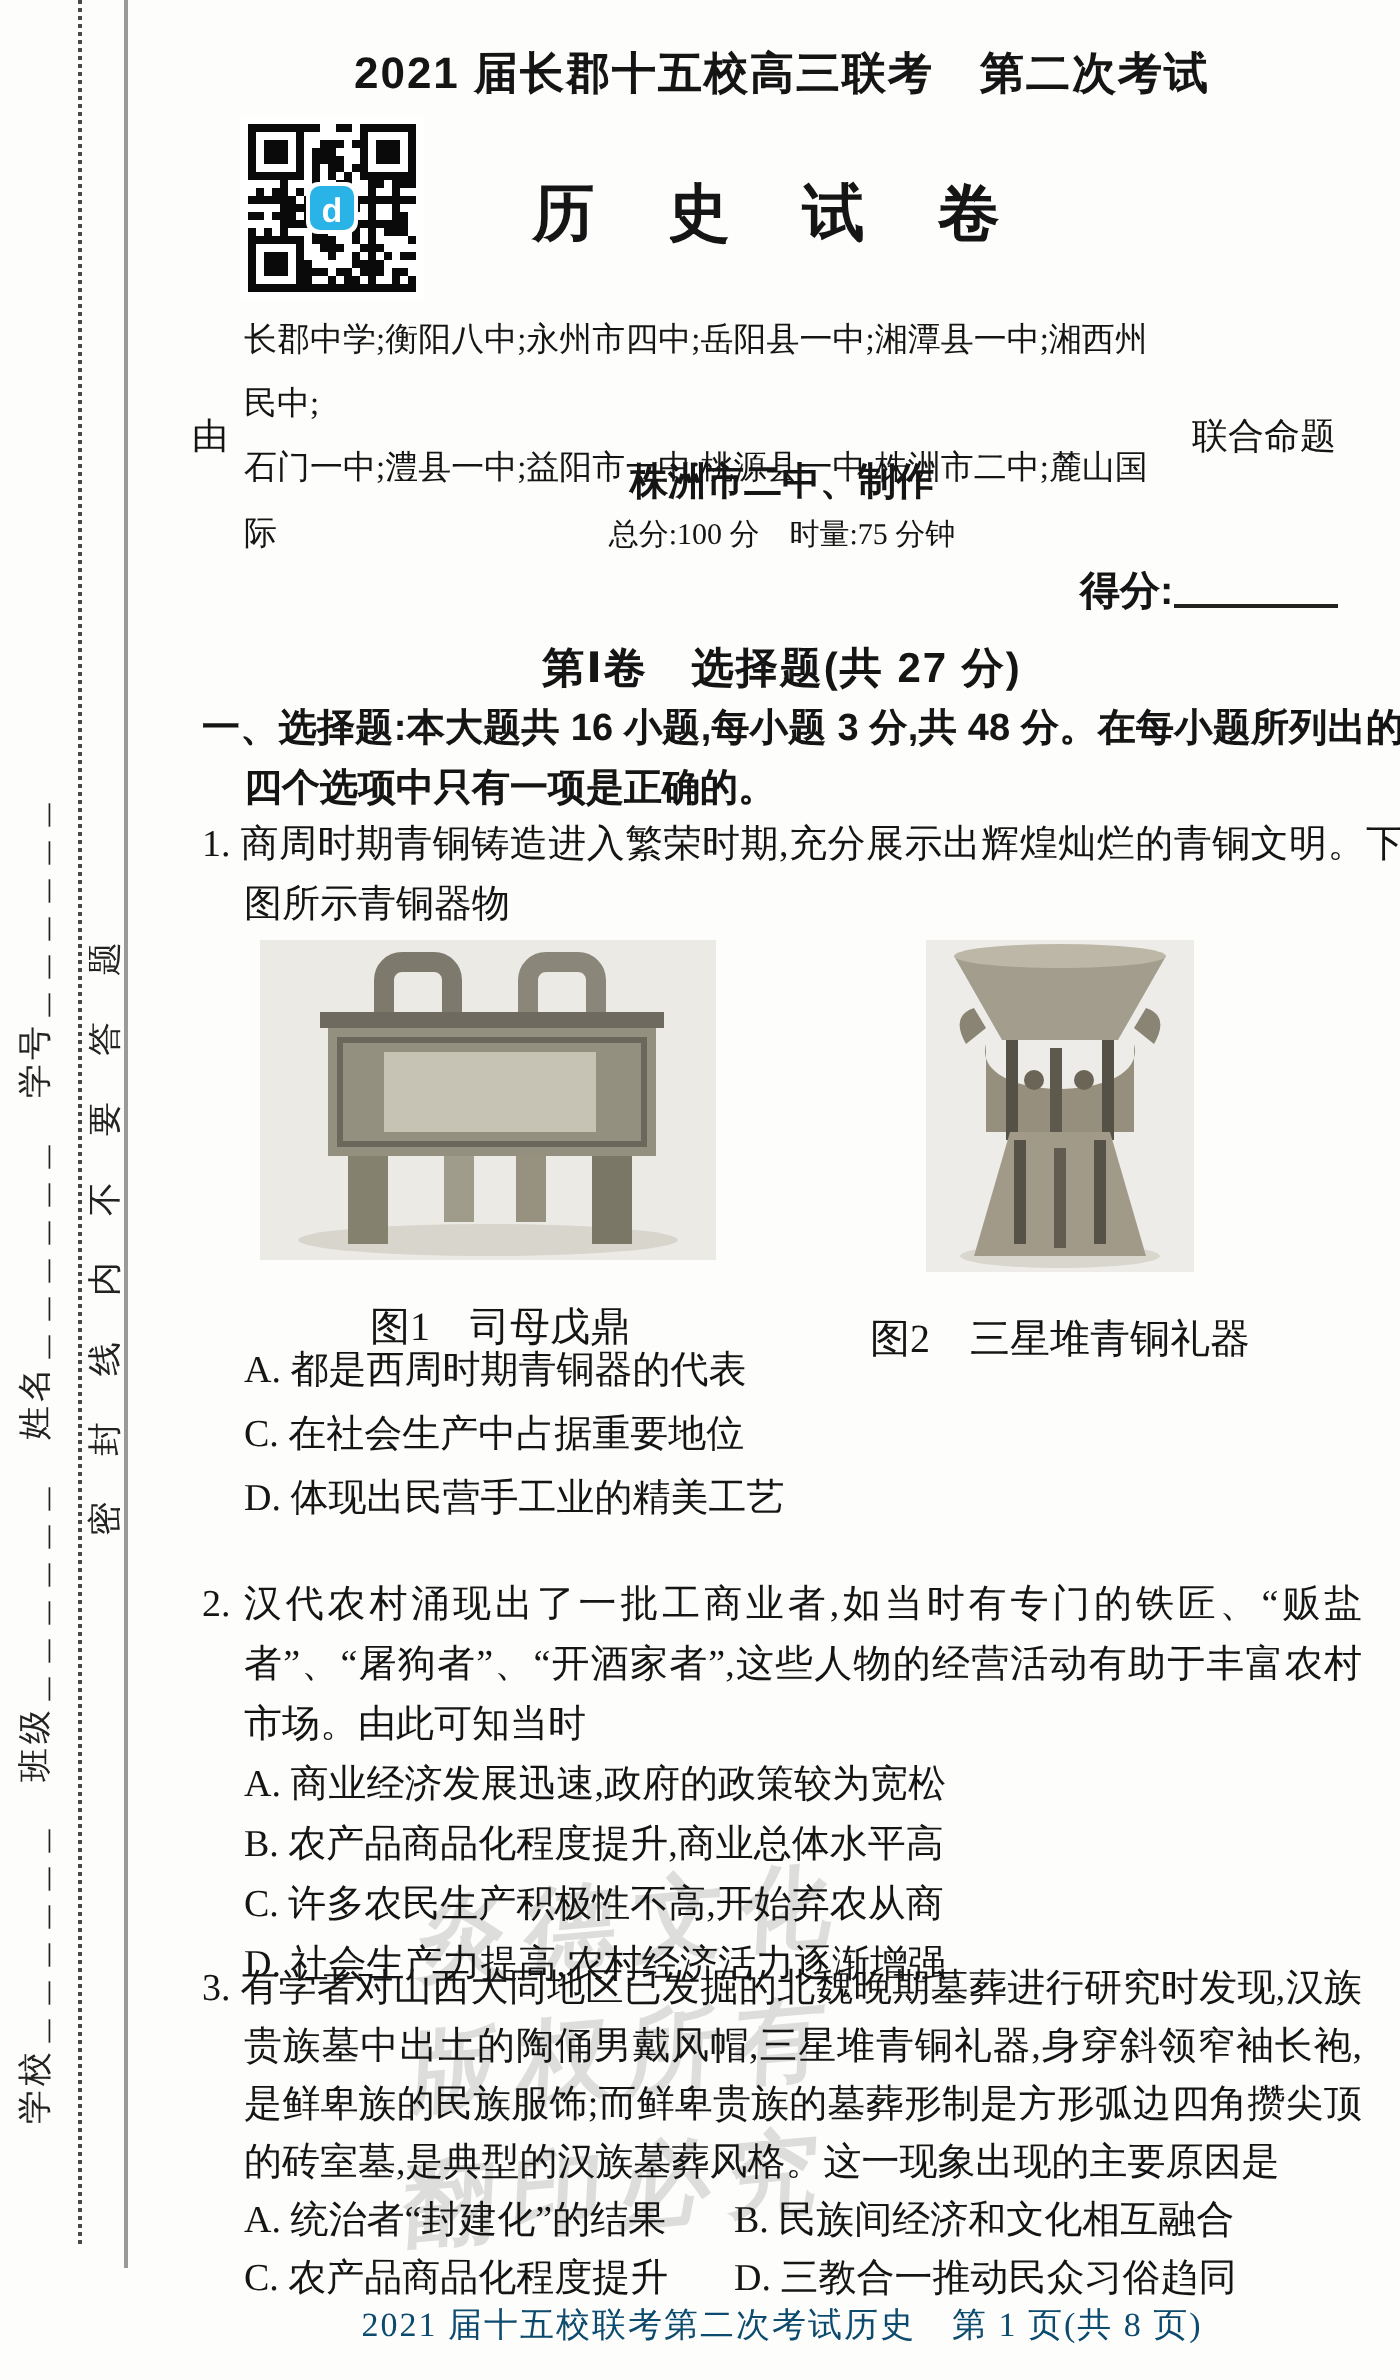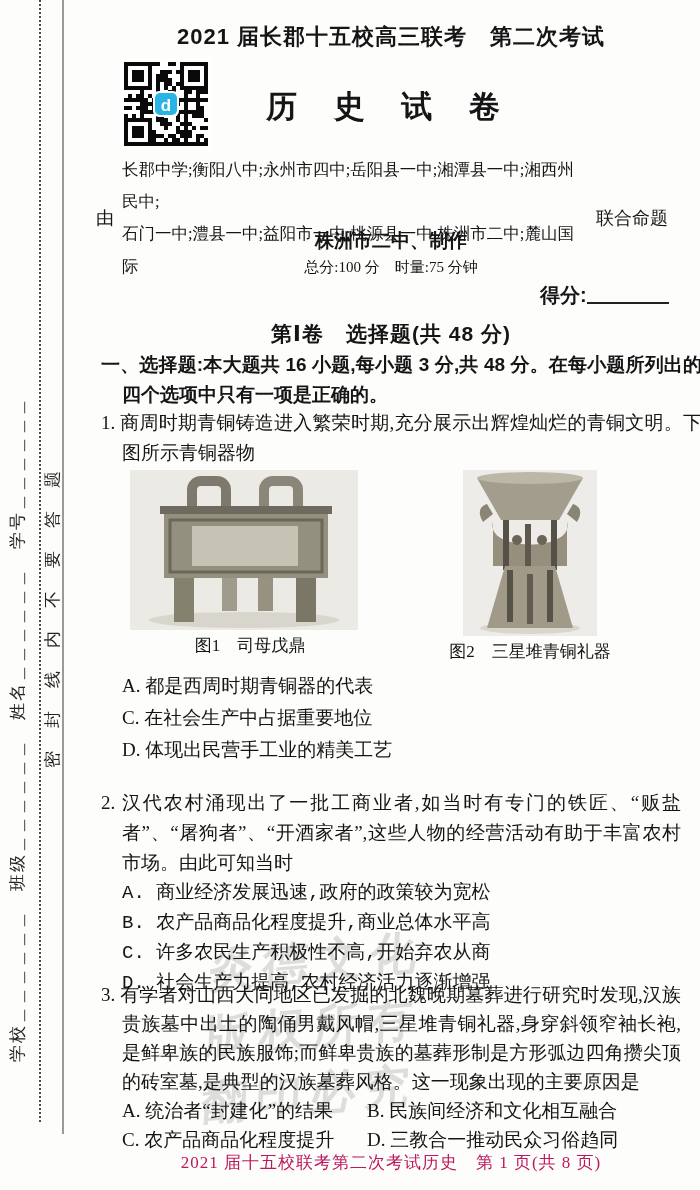--- a/index.html
+++ b/index.html
@@ -35,28 +35,28 @@
 
   
   .sec-heading{top:320px;font-size:21px;letter-spacing:1px;}
   .instruction{top:350px;font-size:19px;line-height:30px;}
   .q{font-size:19px;line-height:30px;}
   .q1{top:408px;}
   .figrow{top:470px;left:105px;width:560px;display:flex;}
   .fig{text-align:center;}
   .fig1{margin-left:25px;width:240px;}
   .fig2{margin-left:65px;width:190px;}
-  .figcap{font-size:17px;margin-top:4px;}
+  .figcap{font-size:20px;margin-top:20px;}
   .q1opts{top:670px;font-size:19px;line-height:32px;padding-left:21px;}
   .q2{top:788px;}
   .q2 .opt{line-height:30px;}
-  .optcol{padding-left:21px;font-family:Liberation Mono, monospace;}
+  .optcol{padding-left:21px;}
   .q3{top:980px;font-size:19px;line-height:29px;}
   .opt-grid{display:grid;grid-template-columns:245px auto;padding-left:21px;}
-  .footer{top:1151px;font-size:17px;letter-spacing:1px;color:#be185d;}
+  .footer{top:1151px;font-size:17px;letter-spacing:1px;color:#0c4a6e;}
 
   
   .wm{left:205px;top:928px;z-index:0;transform:rotate(-5deg) skewX(-8deg);
       font-size:46px;font-weight:bold;line-height:66px;letter-spacing:8px;color:#c9c9c7;opacity:.6;}
   .content{z-index:1;}
   svg{display:block;}
 </style>
 </head>
 <body>
 
@@ -347,21 +347,21 @@
     <span class="joint">联合命题</span>
   </div>
 
   <div class="abs maincol center heiti producer">株洲市二中、制作</div>
   <div class="abs maincol center totals">总分:100 分　时量:75 分钟</div>
 
   <div class="abs score-row">
     <span class="heiti">得分:</span><span class="score-blank"></span>
   </div>
 
-  <div class="abs maincol center heiti sec-heading">第Ⅰ卷　选择题(共 48 分)</div>
+  <div class="abs maincol center heiti sec-heading">第Ⅰ卷　选择题(共 27 分)</div>
   <div class="abs maincol heiti instruction hang justify">一、选择题:本大题共 16 小题,每小题 3 分,共 48 分。在每小题所列出的四个选项中只有一项是正确的。</div>
 
   <div class="abs maincol q q1 hang justify">
     <span>1.</span>
     <span>商周时期青铜铸造进入繁荣时期,充分展示出辉煌灿烂的青铜文明。下图所示青铜器物</span>
   </div>
 
   <div class="abs figrow">
     <div class="fig fig1">
       <svg width="228" height="160" viewBox="0 0 228 160">

